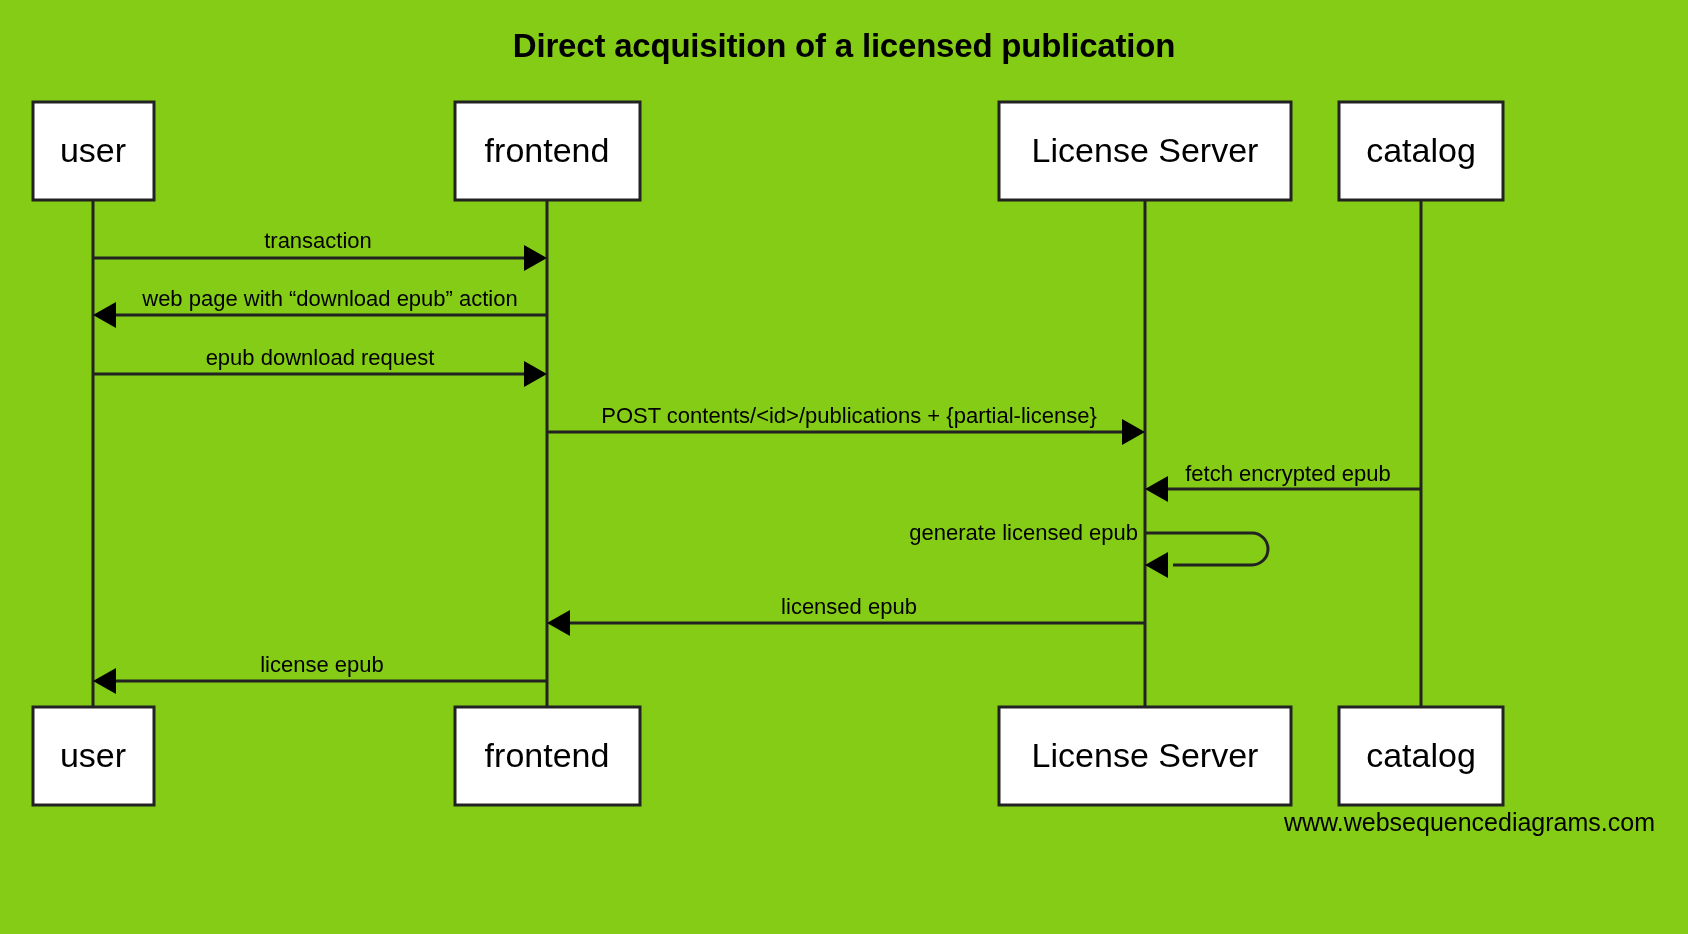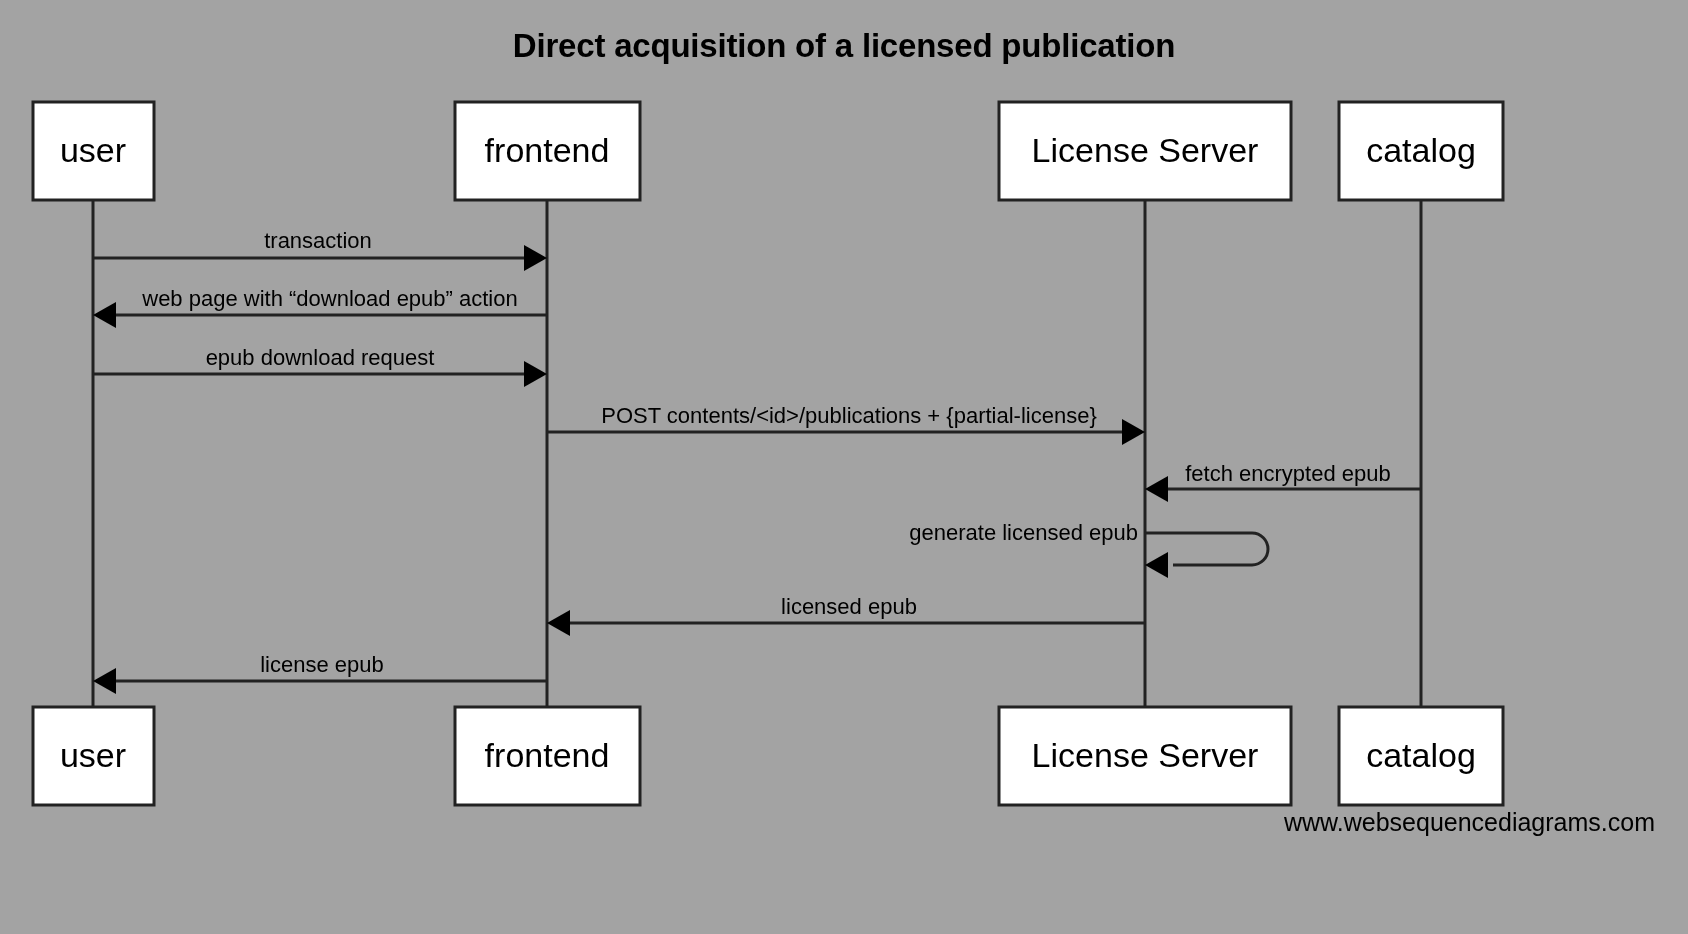--- a/index.html
+++ b/index.html
@@ -11,21 +11,21 @@
     width: 1688px;
     height: 934px;
     font-family: "Liberation Sans", sans-serif;
     color: #000000;
     overflow: hidden;
   }
   #diagram-root {
     position: relative;
     width: 1688px;
     height: 934px;
-    background: #a3a3a3;
+    background: #84cc16;
     text-align: right;
   }
   svg.diagram {
     display: block;
     width: 1688px;
     height: 934px;
   }
   text {
     font-family: "Liberation Sans", sans-serif;
     fill: #000000;

